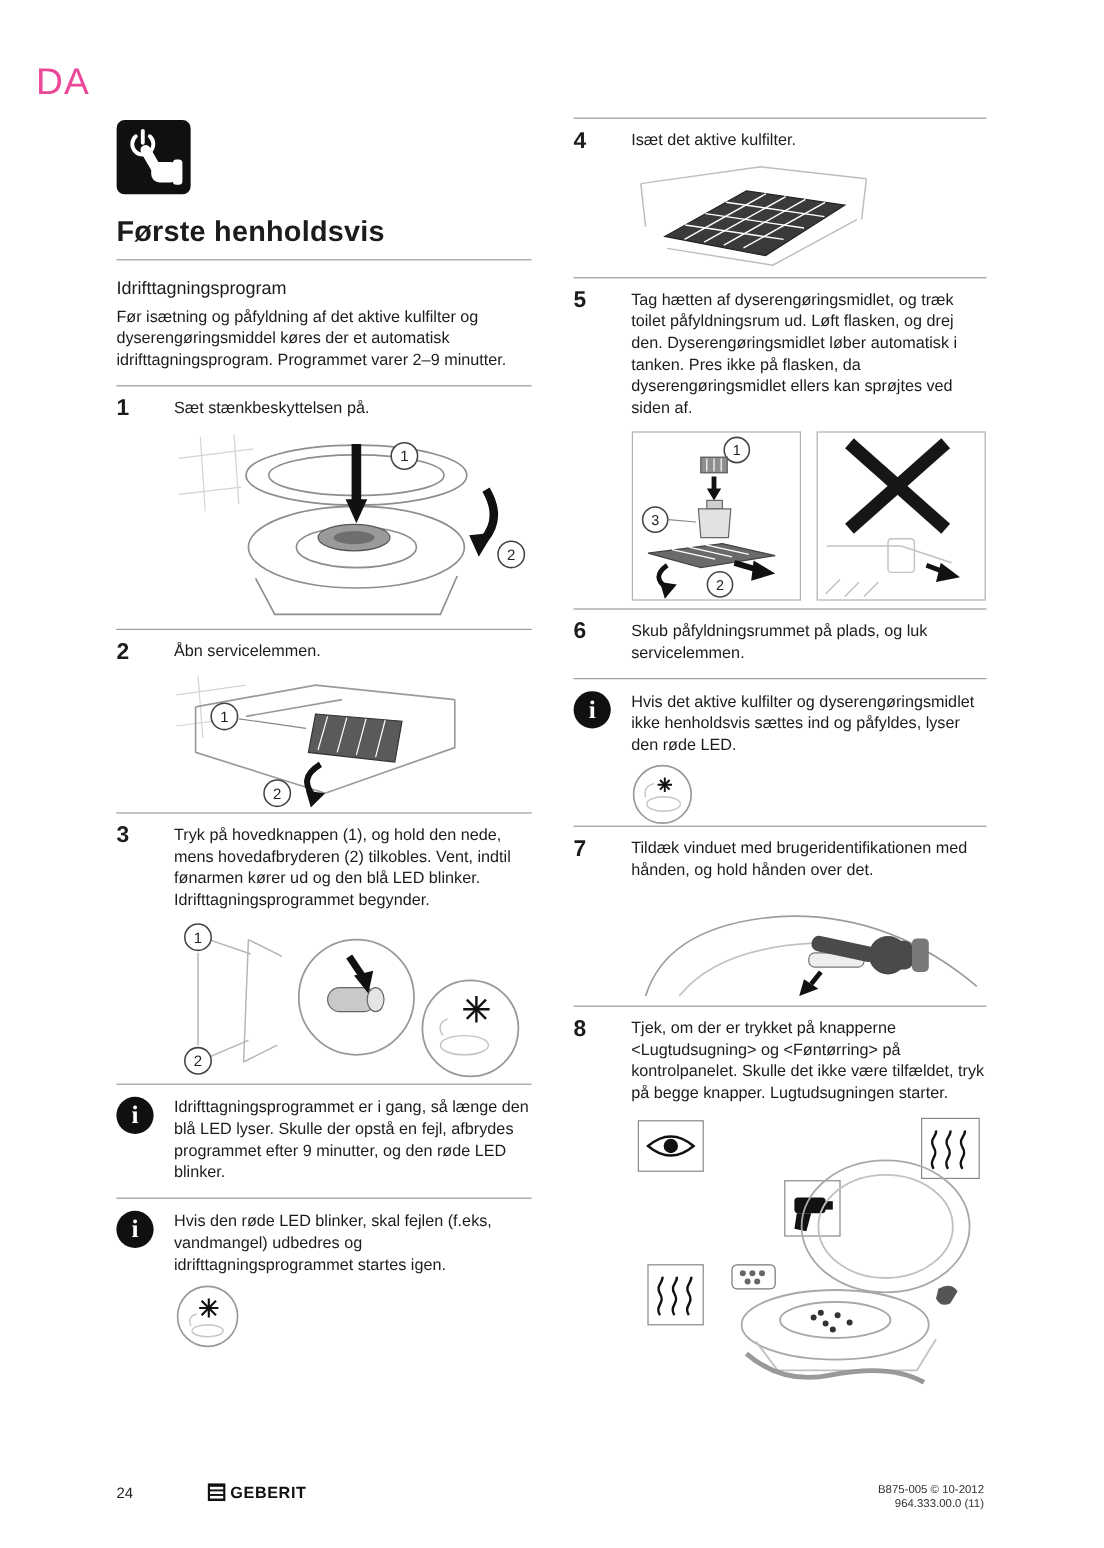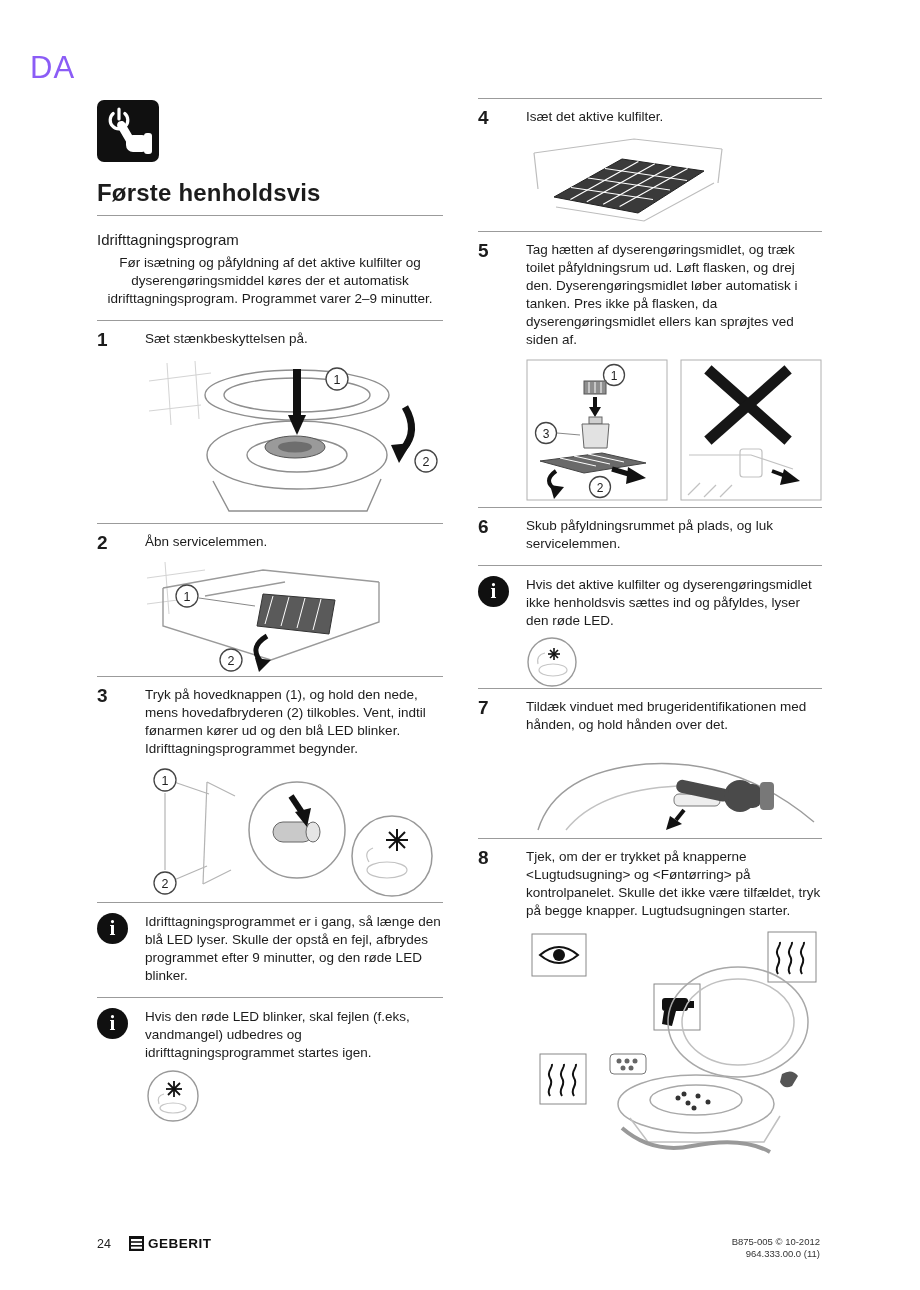--- a/index.html
+++ b/index.html
@@ -1,52 +1,52 @@
 <!DOCTYPE html>
 <html><head>
 <meta charset="utf-8">
 <style>
   * { margin:0; padding:0; box-sizing:border-box; }
   html,body { background:#ffffff; }
   body { font-family:"Liberation Sans", sans-serif; color:#1c1c1c; }
   .page { position:relative; width:920px; height:1290px; background:#fff; overflow:hidden; }
 
-  .lang { position:absolute; left:30px; top:50px; font-size:31px; color:#8b5cf6; letter-spacing:1px; }
+  .lang { position:absolute; left:30px; top:50px; font-size:31px; color:#ec4899; letter-spacing:1px; }
 
   .col { position:absolute; }
   .col-left  { left:97px;  top:100px; width:346px; }
   .col-right { left:478px; top:98px;  width:344px; }
 
   .rule { border-top:1px solid #9b9b9b; height:0; }
   .mt12 { margin-top:12px; }
 
   .app-icon { width:62px; height:62px; }
 
   .title { font-size:24px; font-weight:bold; margin-top:13px; padding-bottom:8px; letter-spacing:0.2px; }
   .h2 { font-size:15px; font-weight:normal; margin-top:14px; line-height:20px; }
-  .body-text { font-size:13.5px; line-height:18px; margin-top:4px;text-align:center; }
+  .body-text { font-size:13.5px; line-height:18px; margin-top:4px; }
 
   .step { display:flex; padding-top:9px; }
   .step-num { width:48px; font-size:19px; font-weight:bold; line-height:19px; }
   .step-text { flex:1; font-size:13.5px; line-height:18px; }
 
   .note { display:flex; padding-top:10px; }
   .note-gutter { width:48px; }
   .info-badge { width:31px; height:31px; border-radius:50%; background:#101010; color:#fff;
                 display:flex; align-items:center; justify-content:center;
                 font-size:21px; font-weight:bold; font-family:"Liberation Serif", serif; }
 
   .fig { margin:10px 0 6px 48px; }
   .fig svg { display:block; }
   .fig-tight { margin:8px 0 4px 48px; }
   .fig-small { margin:6px 0 0 48px; }
 
   .footer { position:absolute; left:97px; right:100px; top:1236px;
             display:flex; justify-content:space-between; align-items:flex-start; }
-  .footer-left { display:flex; align-items:center; }
+  .footer-left { display:flex; align-items:center;gap:44px; }
   .page-num { font-size:12.5px; color:#222; }
   .logo { display:flex; align-items:center; margin-left:18px; }
   .logo-text { font-size:13.5px; font-weight:bold; letter-spacing:0.5px; color:#111; margin-left:4px; }
   .doc-ref { text-align:right; font-size:9.5px; line-height:11.5px; color:#333; }
 
   svg text { font-family:"Liberation Sans", sans-serif; }
 </style>
 </head>
 <body>
 

